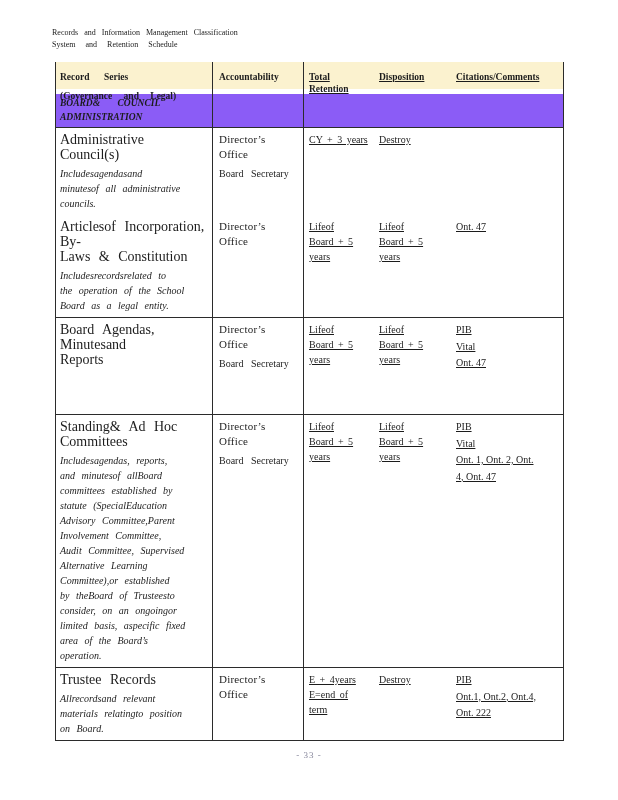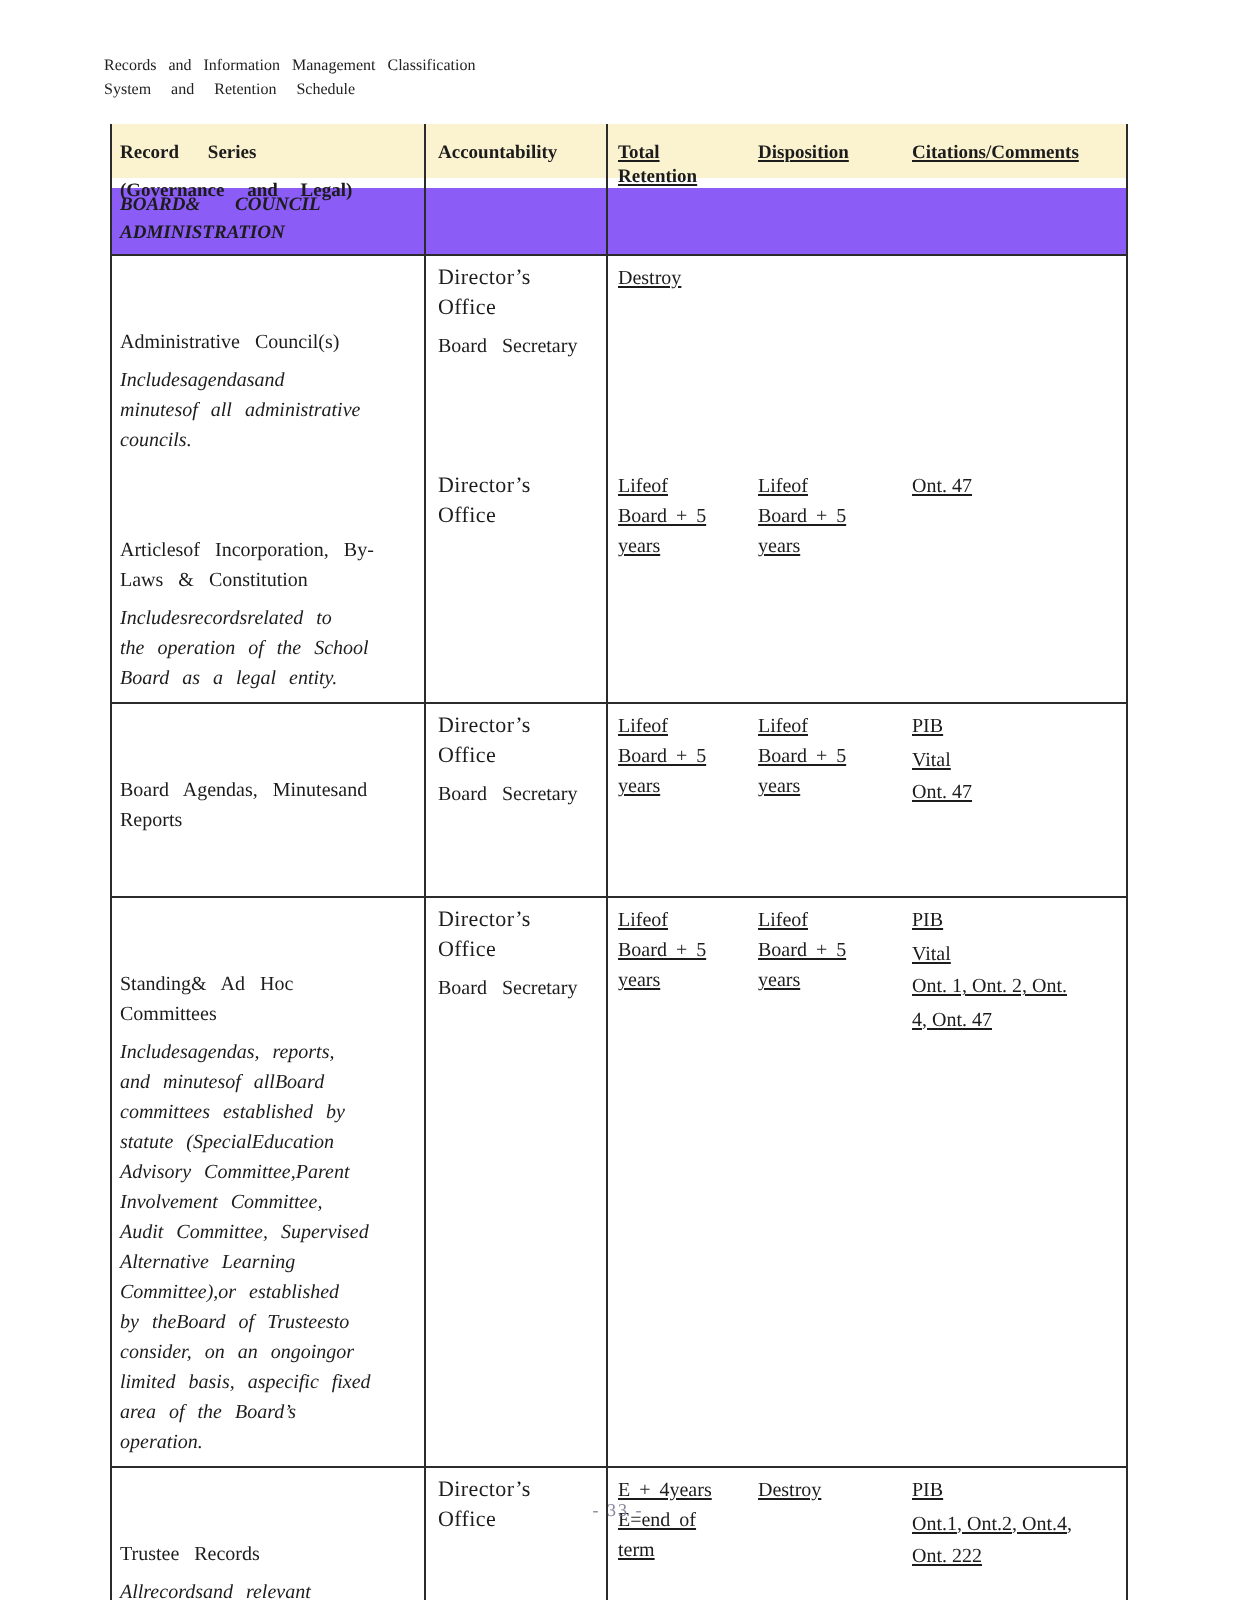--- a/index.html
+++ b/index.html
@@ -38,21 +38,21 @@
   .hdr-sub { margin-top: 7px; word-spacing: 9px; }
 
   .gap-row { height: 5px; background: #ffffff; }
 
   .section-row { background: #8b5cf6; border-bottom: 1px solid #2b2b2b; min-height: 29px; font-style: italic; }
   .section-title { font-weight: bold; font-size: 9.5px; line-height: 14px; word-spacing: 15px; padding: 2px 4px 3px 4px; }
 
   .pre { white-space: pre-line; }
   .row-border { border-bottom: 1px solid #2b2b2b; }
 
-  .title { font-size: 10px; line-height: 15px; word-spacing: 5px; margin-top: 32px; }
+  .title { font-size: 14px; line-height: 15px; word-spacing: 5px; }
   .desc  { font-size: 10px; line-height: 15px; word-spacing: 4px; margin-top: 4px; font-style: italic; }
   .acc1  { font-size: 11px; line-height: 15px; letter-spacing: 0.2px; }
   .acc2  { font-size: 10px; line-height: 15px; word-spacing: 5px; margin-top: 4px; }
   .ret, .disp { font-size: 10px; line-height: 15px; word-spacing: 2px; }
   .cit   { font-size: 10px; line-height: 16.5px; }
 
   .footer {
     position: absolute; top: 750px; left: 0; width: 618px;
     text-align: center; font-size: 9px; letter-spacing: 1px; color: #85859a;
   }
@@ -103,20 +103,21 @@
       <div class="desc pre">Includesagendasand
 minutesof all administrative
 councils.</div>
     </div>
     <div class="cell c2">
       <div class="acc1 pre">Director’s
 Office</div>
       <div class="acc2">Board Secretary</div>
     </div>
     <div class="cell c3sub">
+      <div class="ret pre">CY + 3 years</div>
       <div class="disp pre">Destroy</div>
       <div class="cit pre"></div>
     </div>
   </div>
         <div class="trow trow-data row-border" style="min-height: 84px;">
     <div class="cell c1">
       <div class="title pre">Articlesof Incorporation, By-
 Laws &amp; Constitution</div>
       <div class="desc pre">Includesrecordsrelated to
 the operation of the School

